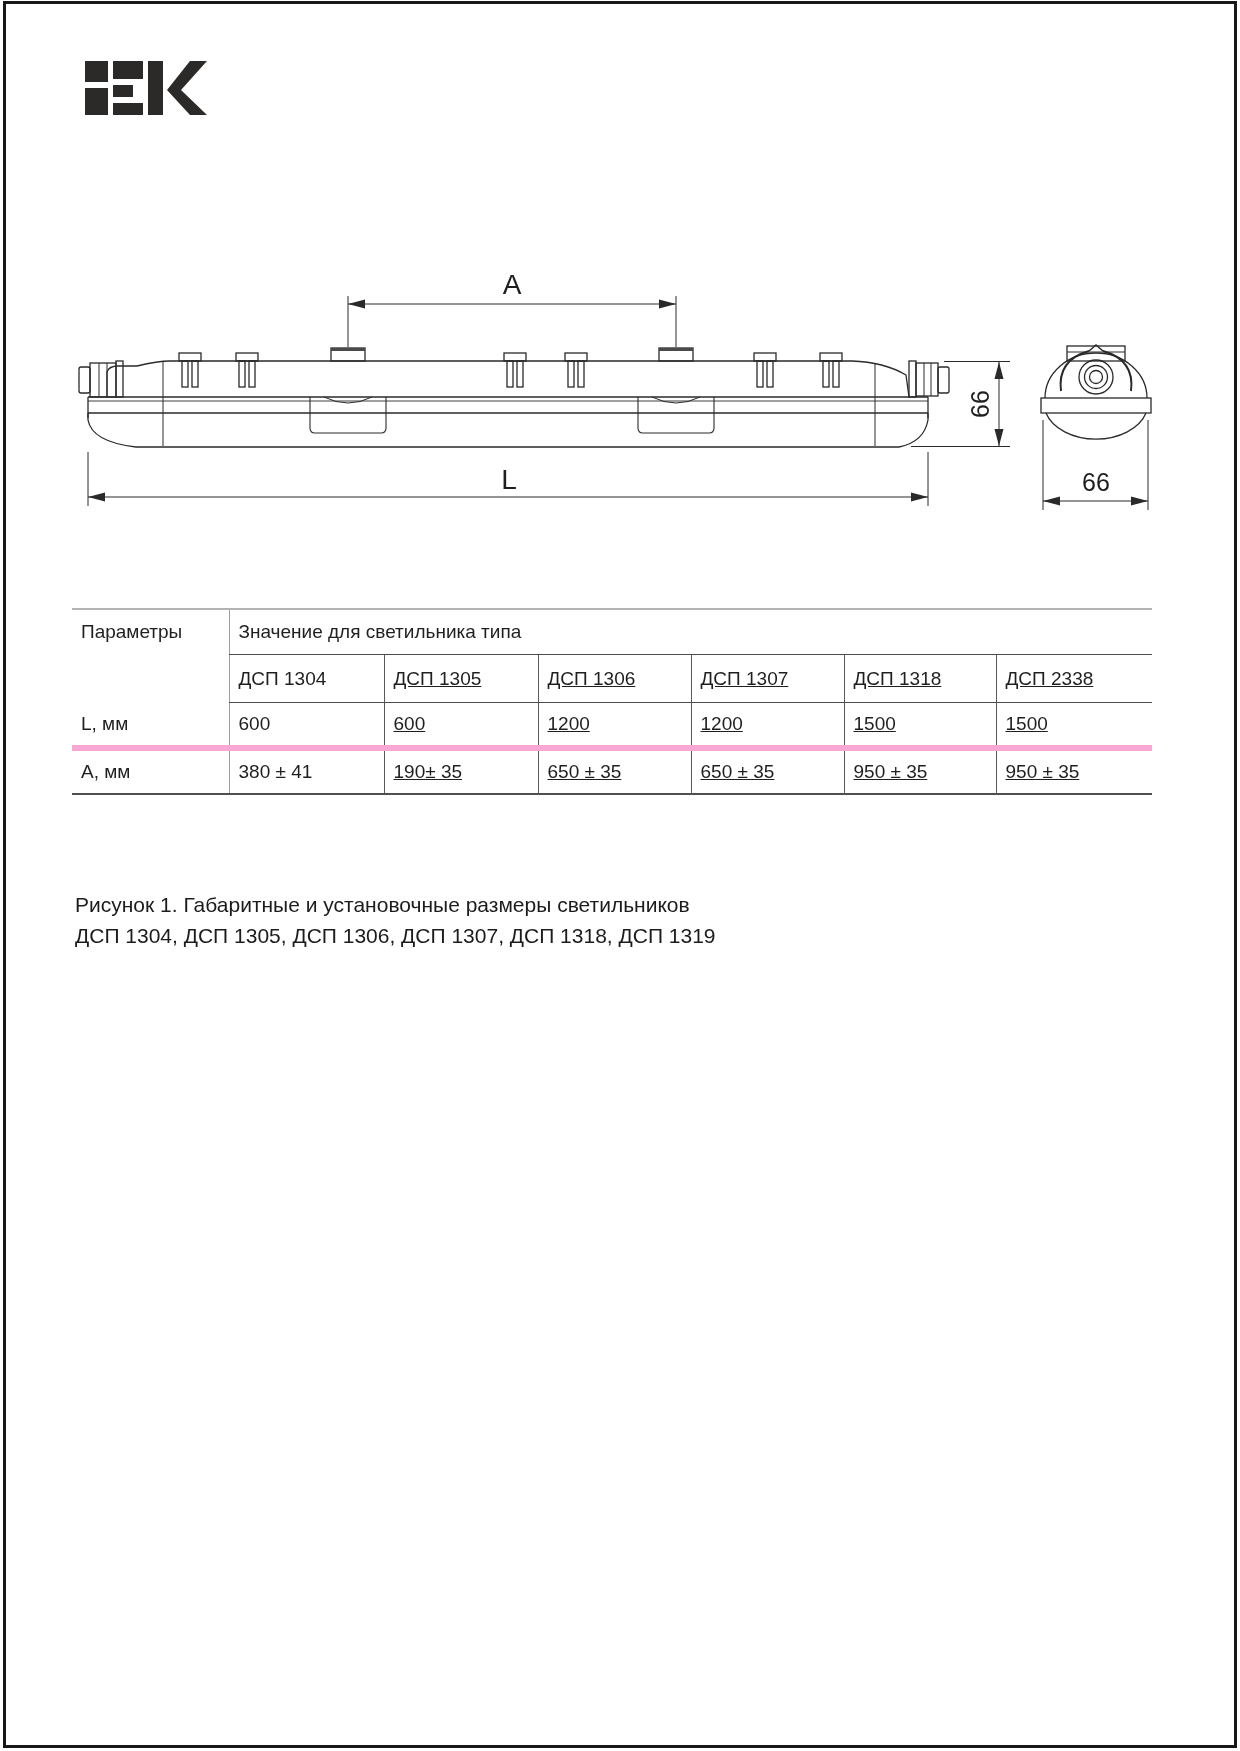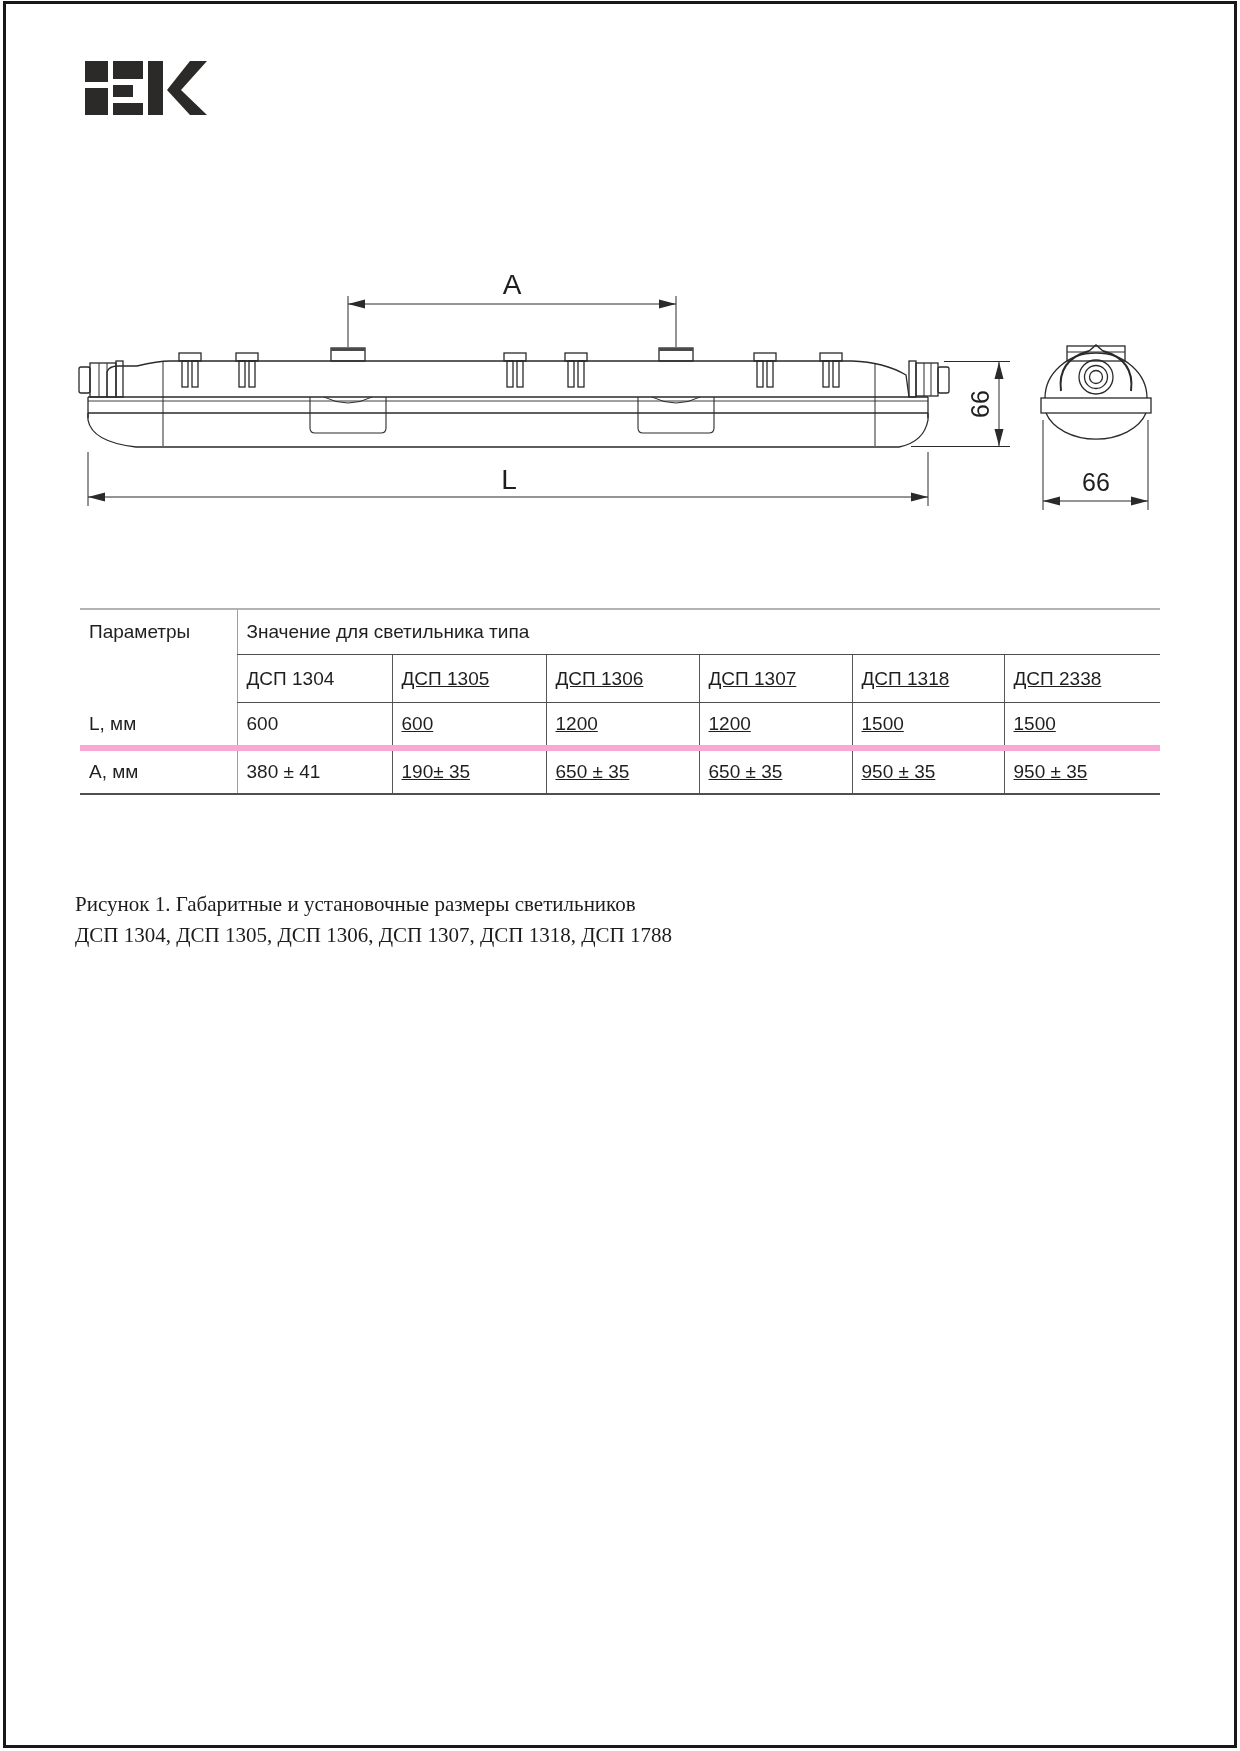--- a/index.html
+++ b/index.html
@@ -6,37 +6,37 @@
   #page{
     position:relative;width:1240px;height:1751px;background:#ffffff;
     font-family:"Liberation Sans",sans-serif;color:#1e1e1e;overflow:hidden;
   }
   .page-border{
     position:absolute;left:3px;top:1px;right:3px;bottom:3px;
     border:3px solid #181818;pointer-events:none;
   }
   svg text{font-family:"Liberation Sans",sans-serif;fill:#1e1e1e;}
   .dims-table{
-    position:absolute;left:80px;top:608px;width:1080px;
+    position:absolute;left:72px;top:608px;width:1080px;
     border-collapse:collapse;table-layout:fixed;
     font-size:19px;color:#1f1f1f;
     border-top:2px solid #b3b3b3;border-bottom:2px solid #4f4f4f;
   }
   .dims-table td{
     padding:0 6px 0 9px;vertical-align:middle;overflow:hidden;white-space:nowrap;
   }
   .dims-table td.lb-dark{border-left:1px solid #585858;text-decoration:underline;}
   .dims-table td.lb-light{border-left:1px solid #9e9e9e;}
   .dims-table td.param-head{vertical-align:top;padding-top:11px;}
   .dims-table tr.row-valhead td{height:44px;}
   .dims-table tr.row-models td{height:47px;border-bottom:1px solid #4d4d4d;margin-left:28px;}
   .dims-table td.valhead{border-bottom:1px solid #4d4d4d;}
   .dims-table tr.row-l td{height:42px;border-bottom:6px solid #f9a8d4;}
   .dims-table tr.row-a td{height:42px;}
-  .caption{position:absolute;left:75px;top:889px;font-size:21px;line-height:31px;color:#1c1c1c;font-family:Liberation Serif, serif;}
+  .caption{position:absolute;left:75px;top:889px;font-size:21px;line-height:31px;color:#1c1c1c;}
 </style>
 </head>
 <body>
 
 <div id="page">
   <div class="page-border"></div>
 
   <svg width="1240" height="560" viewBox="0 0 1240 560" style="position:absolute;left:0;top:0;">
     <title>iEK</title>
 
@@ -225,15 +225,15 @@
       <td class="lb-dark">650 ± 35</td>
       <td class="lb-dark">650 ± 35</td>
       <td class="lb-dark">950 ± 35</td>
       <td class="lb-dark">950 ± 35</td>
     </tr>
   </tbody>
     </table>
 
   <div class="caption">
     <div>Рисунок 1. Габаритные и установочные размеры светильников</div>
-    <div>ДСП 1304, ДСП 1305, ДСП 1306, ДСП 1307, ДСП 1318, ДСП 1788</div>
+    <div>ДСП 1304, ДСП 1305, ДСП 1306, ДСП 1307, ДСП 1318, ДСП 1319</div>
   </div>
 </div>
 
 </body></html>

